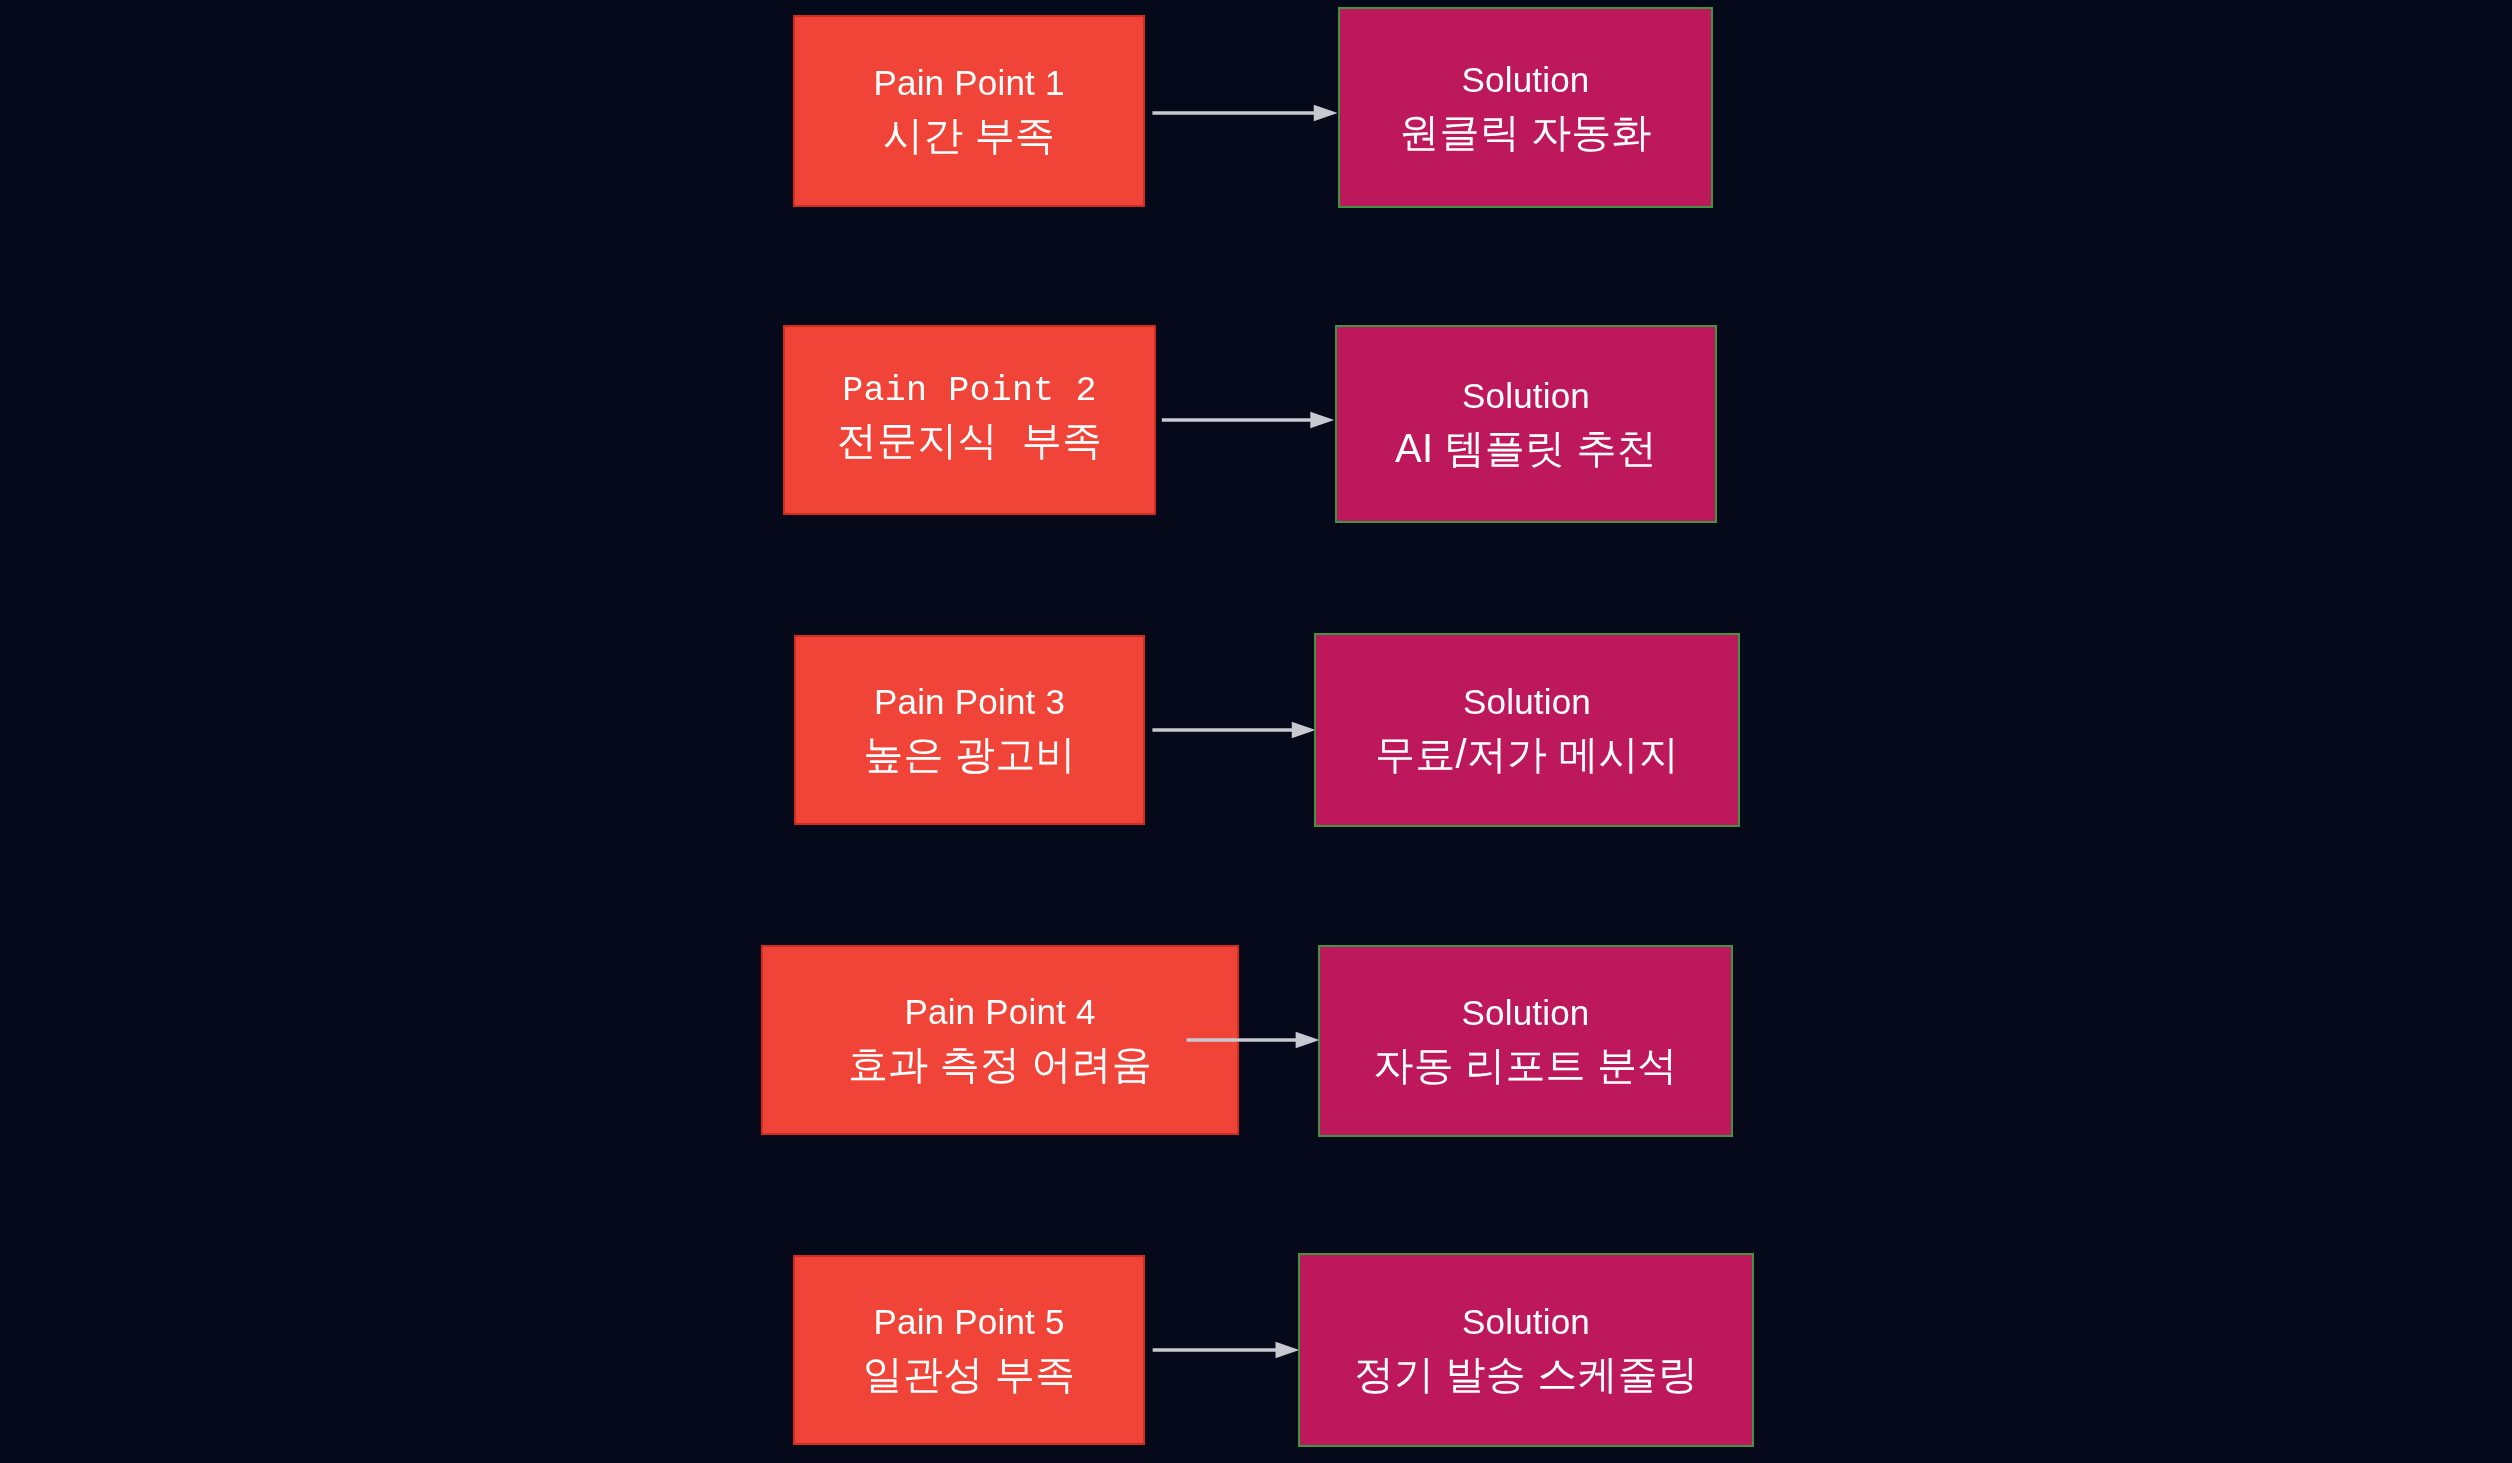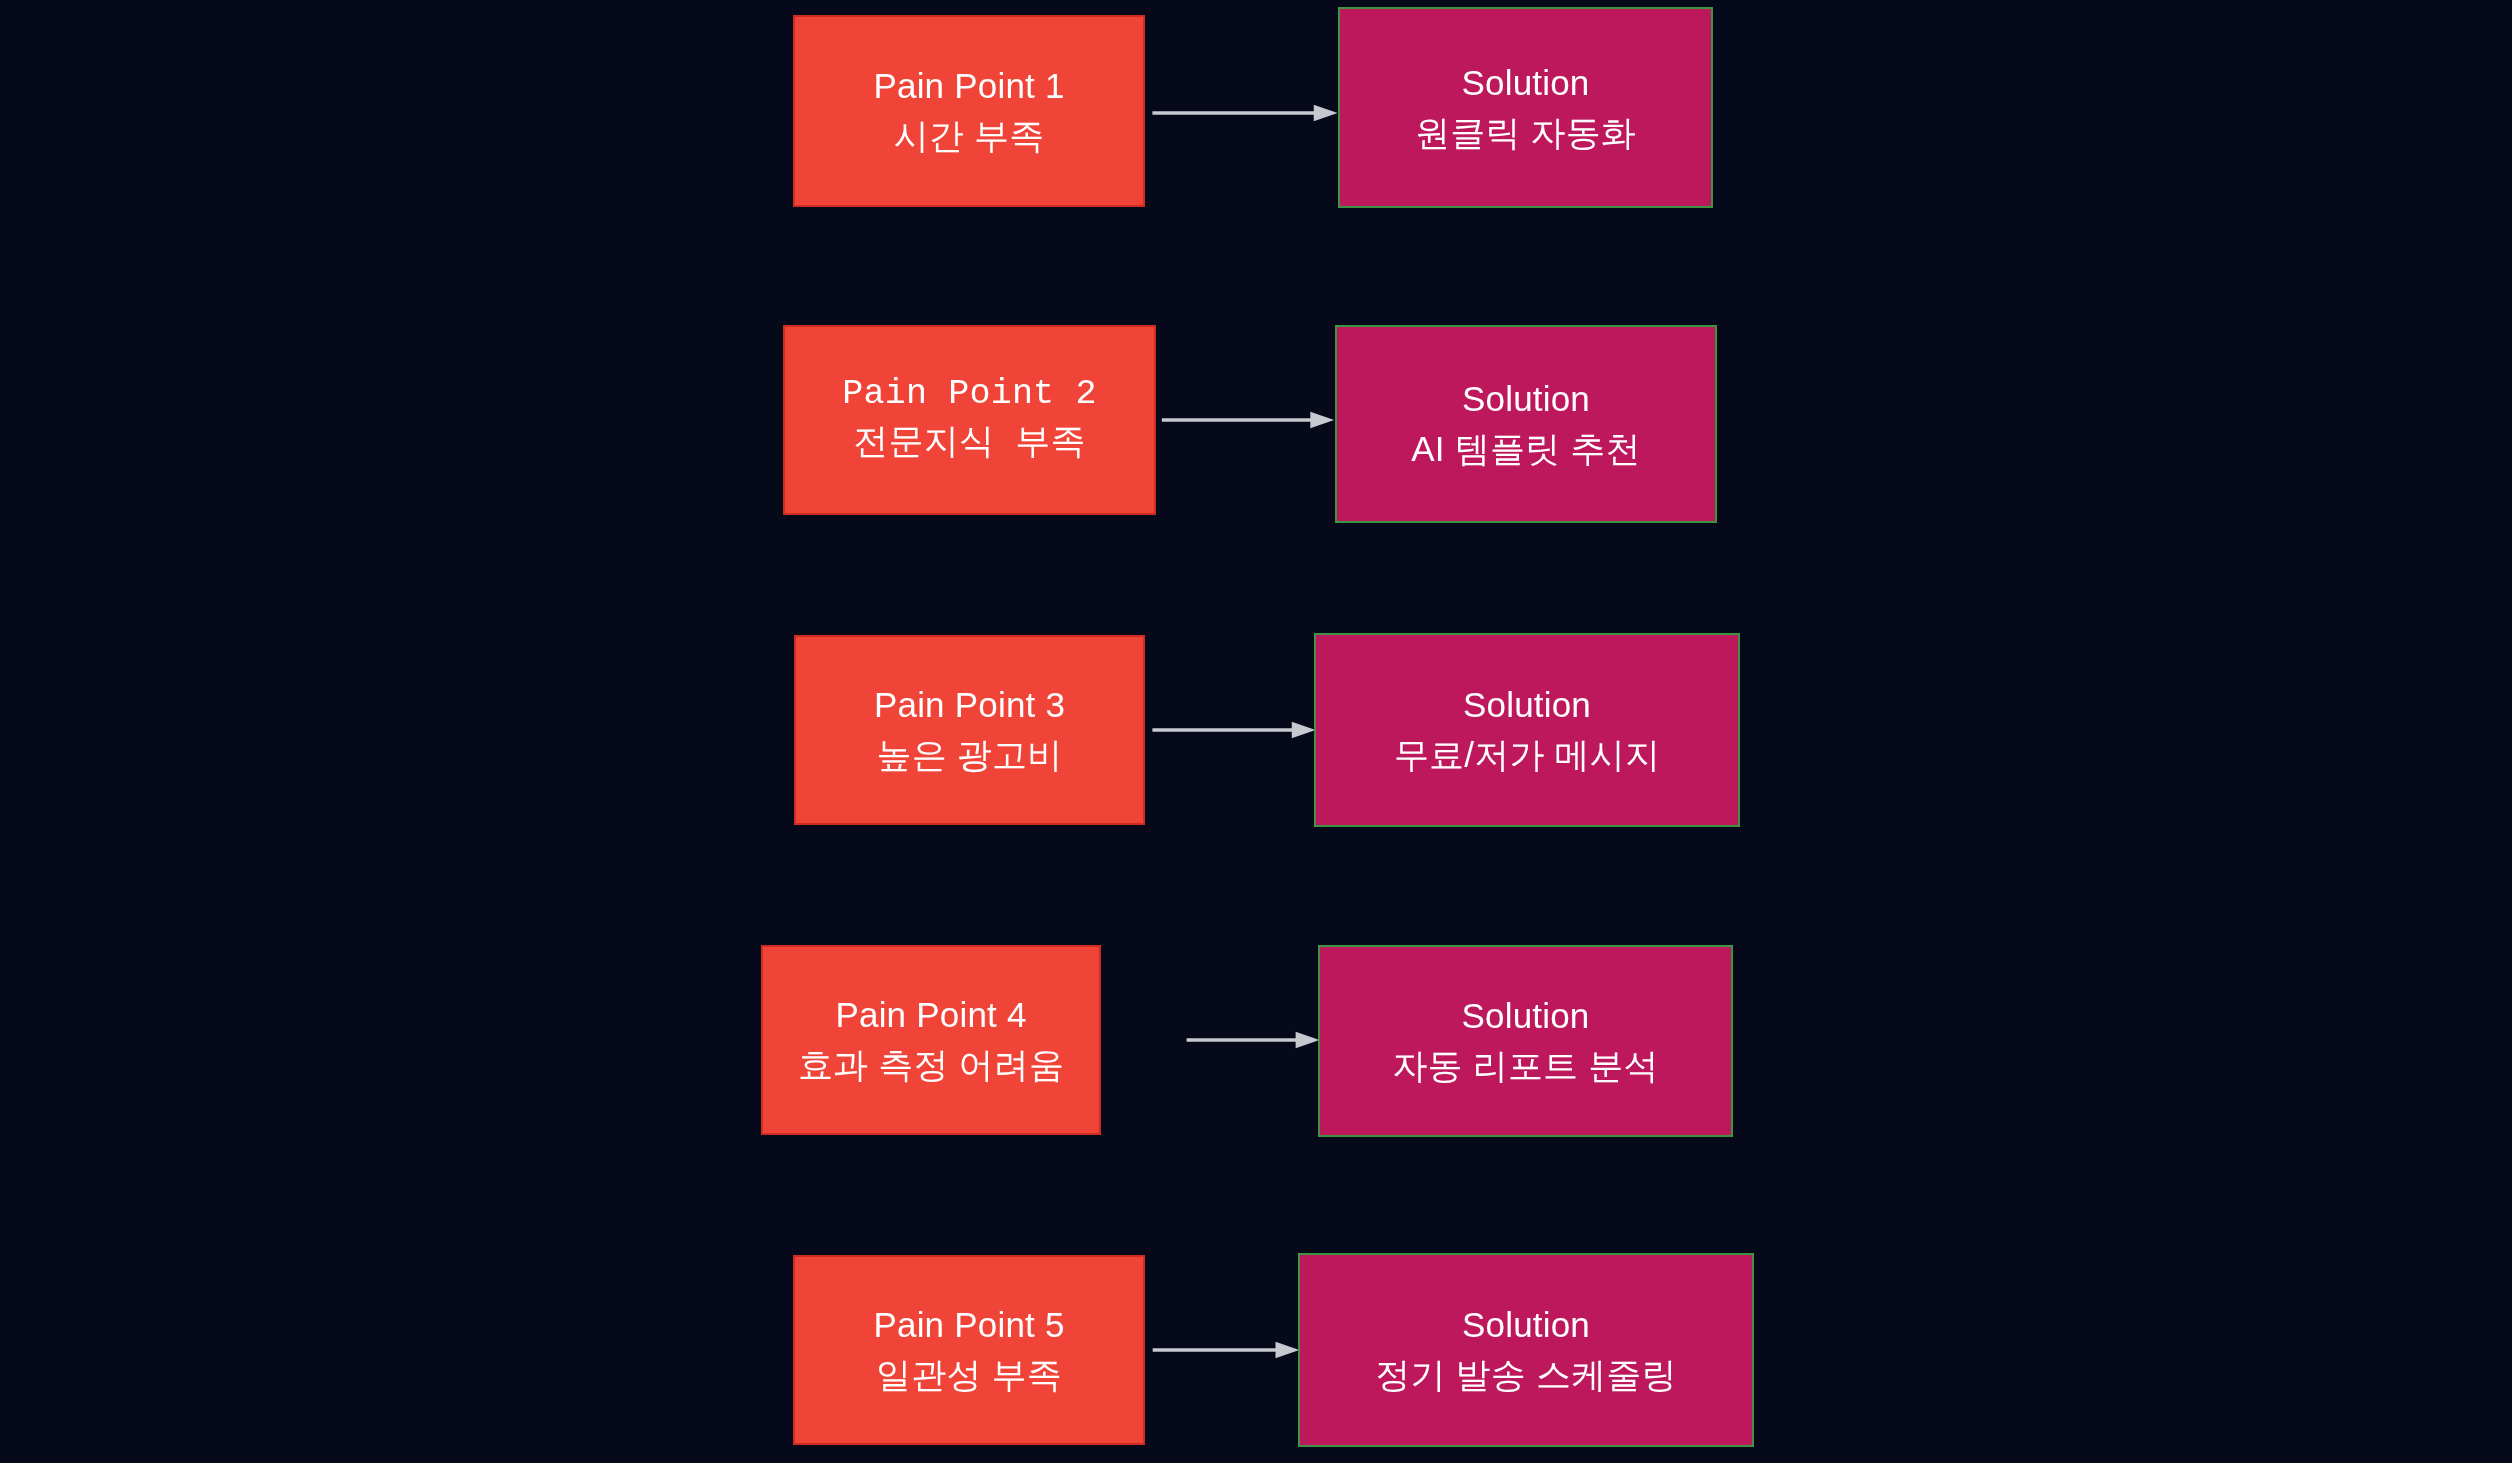--- a/index.html
+++ b/index.html
@@ -32,21 +32,21 @@
     color: #ffffff;
     line-height: 1.42;
     letter-spacing: 0.2px;
   }
   .node .line1 {
     font-size: 35px;
     font-weight: 400;
     white-space: nowrap;
   }
   .node .line2 {
-    font-size: 35px;
+    font-size: 40px;
     font-weight: 400;
     white-space: nowrap;
   }
   .pain {
     background: #f04438;
     border: 2.8px solid #cf2b20;
   }
   .solution {
     background: #be185d;
     border: 2.8px solid #3e9443;
@@ -108,21 +108,21 @@
         <polygon points="152,3 178,12 152,21" fill="#c8c8d0"></polygon>
       </svg>
     </div>
     <div class="node solution" style="left:1314px; top:633px; width:426px; height:194px;">
       <span class="line1">Solution</span>
       <span class="line2">무료/저가 메시지</span>
     </div>
   </div>
 
   <div class="row" style="top:0px;">
-    <div class="node pain" style="left:761px; top:945px; width:340px; height:190px;">
+    <div class="node pain" style="left:761px; top:945px; width:478px; height:190px;">
       <span class="line1">Pain Point 4</span>
       <span class="line2">효과 측정 어려움</span>
     </div>
     <div class="arrow" style="left:1186px; top:1029px; width:134px;">
       <svg width="134" height="22" viewBox="0 0 145 24">
         <line x1="0" y1="12" x2="121" y2="12" stroke="#c8c8d0" stroke-width="4"></line>
         <polygon points="119,3 145,12 119,21" fill="#c8c8d0"></polygon>
       </svg>
     </div>
     <div class="node solution" style="left:1318px; top:945px; width:415px; height:192px;">

